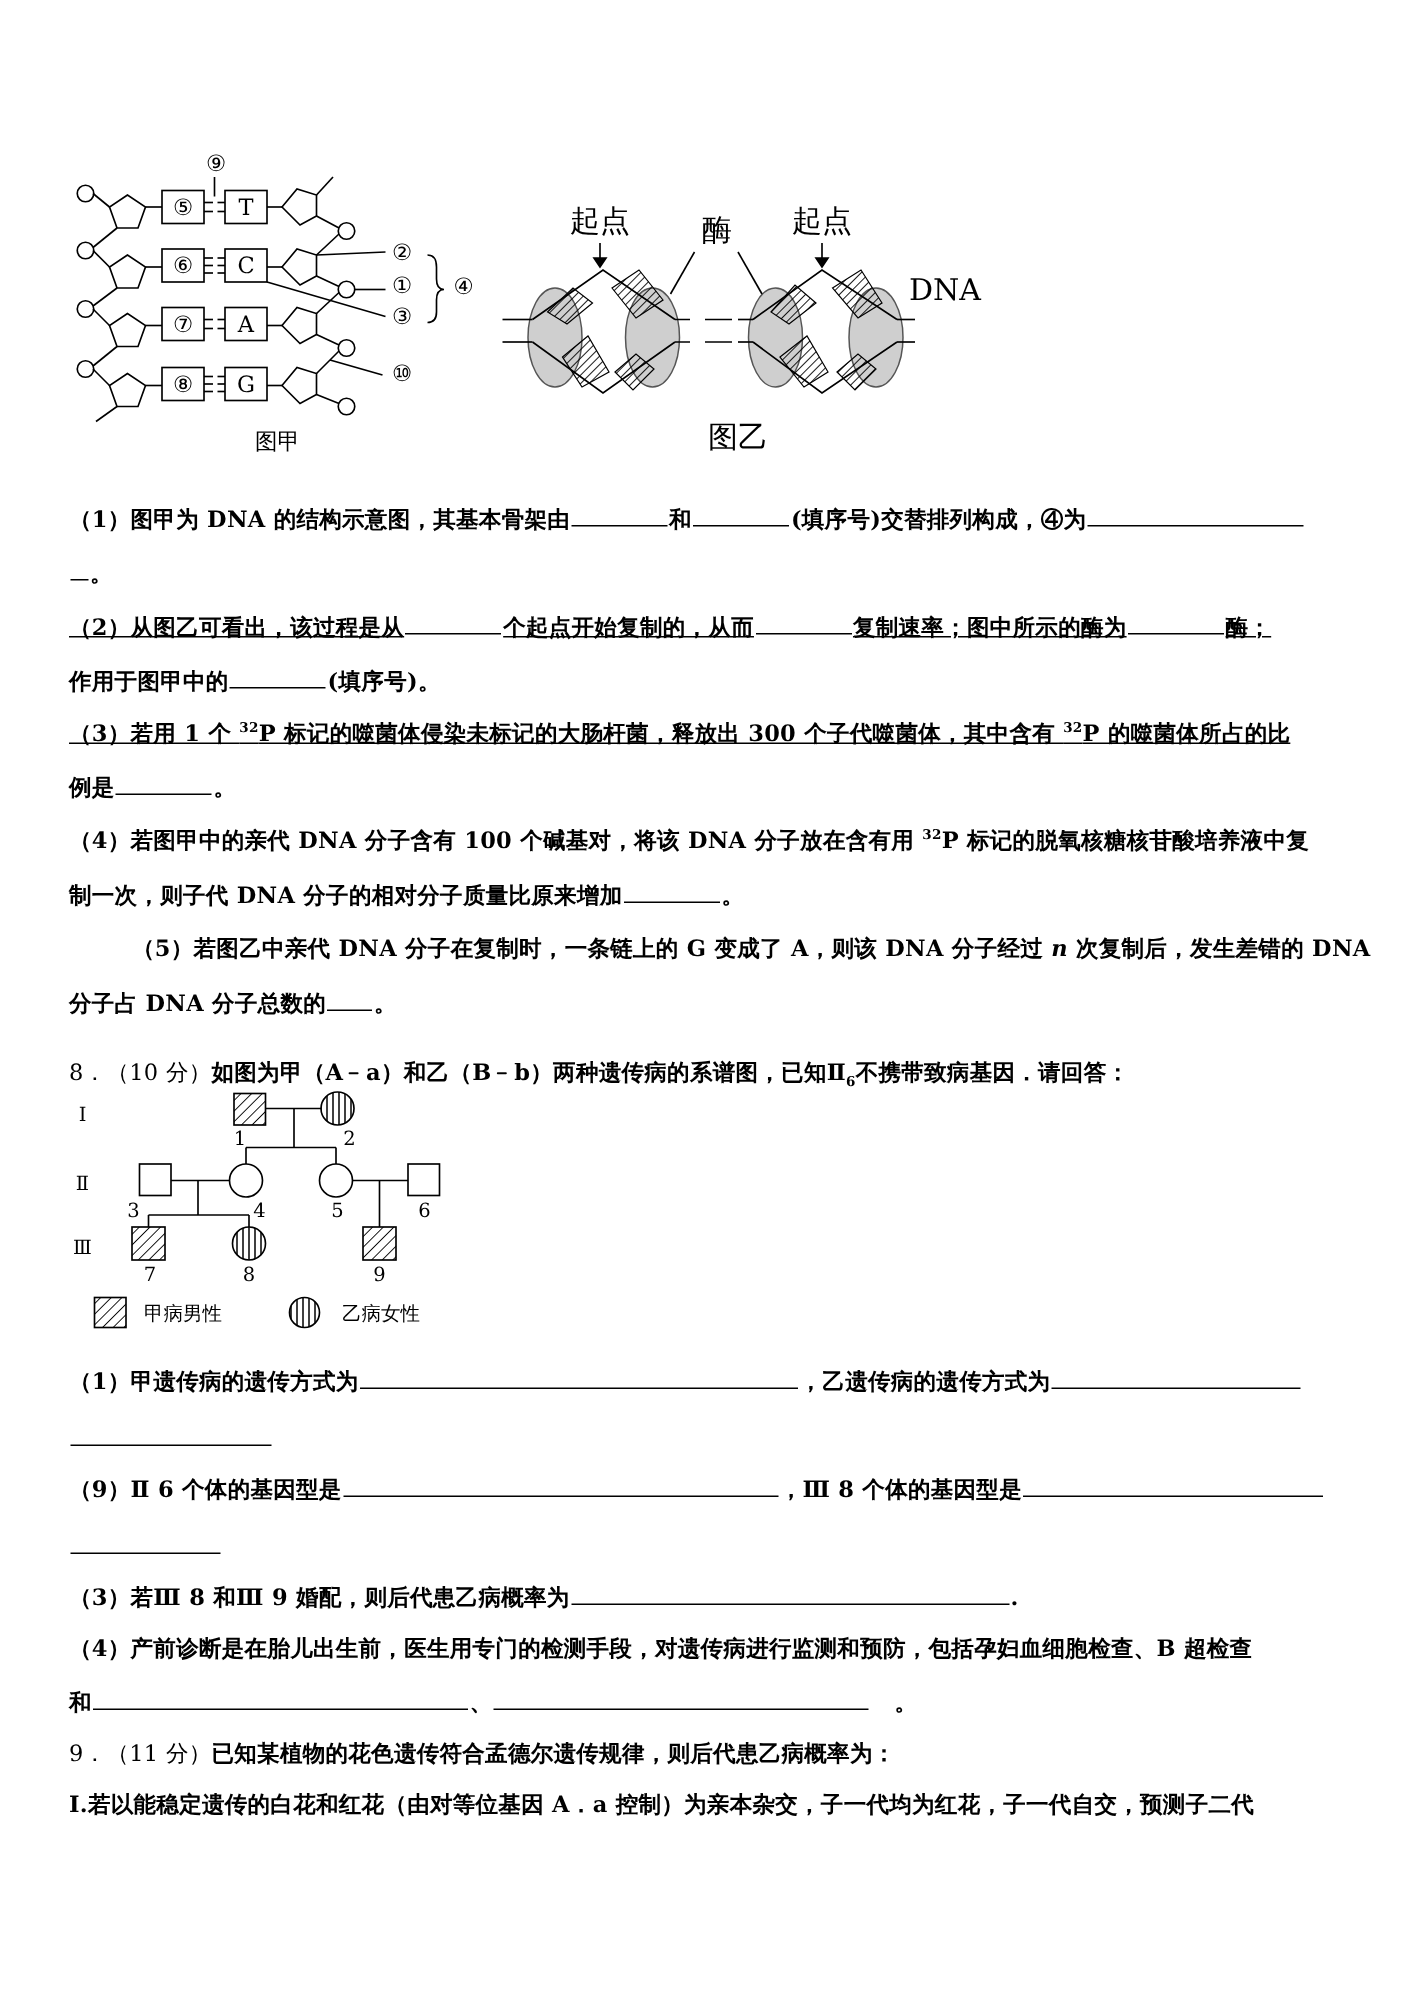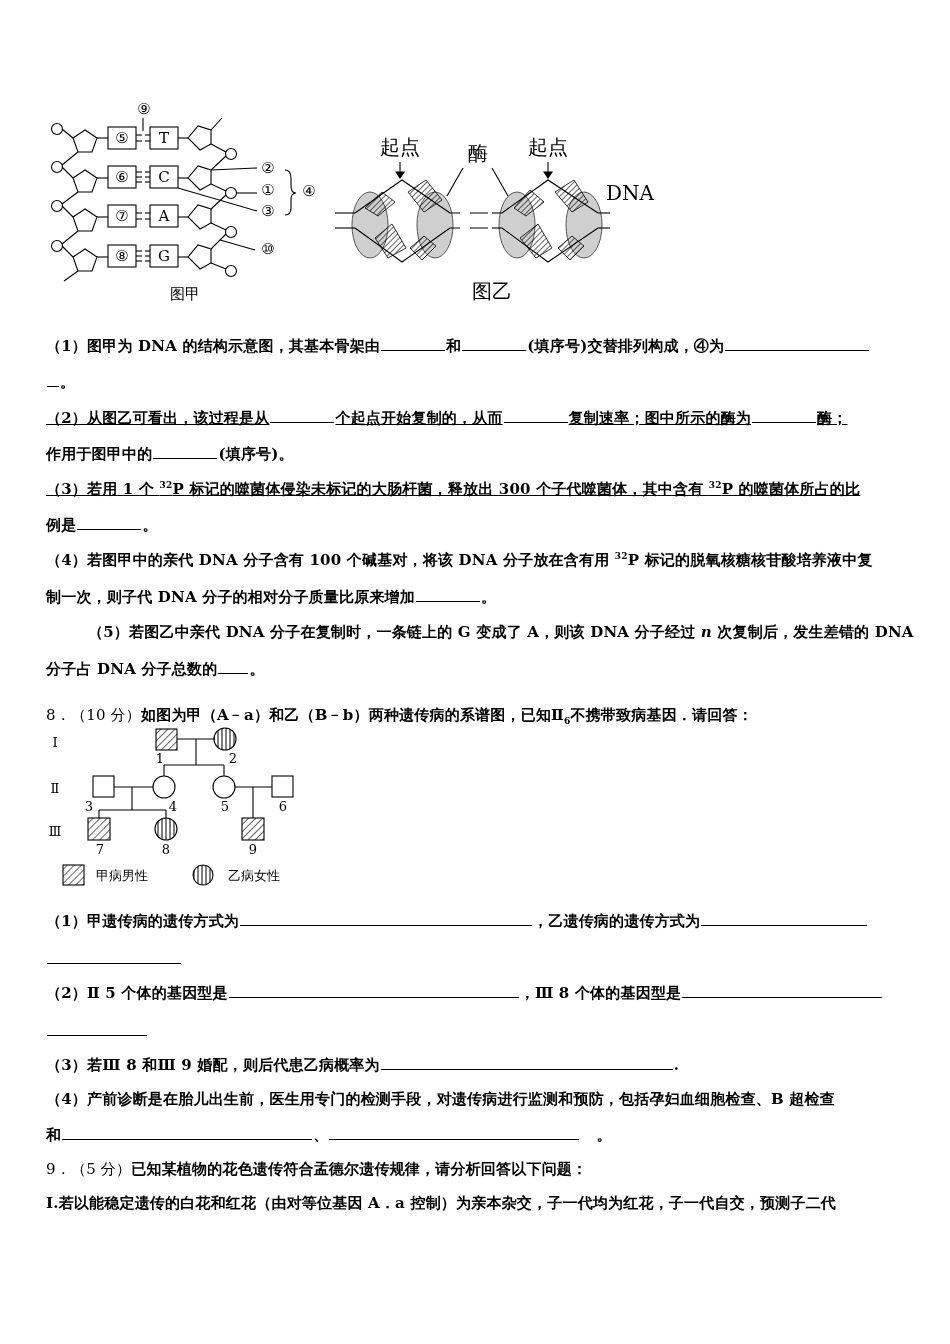--- a/index.html
+++ b/index.html
@@ -284,35 +284,35 @@
 </div>
 
 <div class="line" style="top:912px;">
   <span>（1）甲遗传病的遗传方式为</span><span class="blank" style="width:292px;"></span><span>，乙遗传病的遗传方式为</span><span class="blank" style="width:166px;"></span>
 </div>
 <div class="line" style="top:950px;">
   <span class="blank" style="width:134px;"></span>
 </div>
 
 <div class="line" style="top:984px;">
-  <span>（2）Ⅱ 5 个体的基因型是</span><span class="blank" style="width:290px;"></span><span>，Ⅲ 8 个体的基因型是</span><span class="blank" style="width:200px;"></span>
+  <span>（9）Ⅱ 6 个体的基因型是</span><span class="blank" style="width:290px;"></span><span>，Ⅲ 8 个体的基因型是</span><span class="blank" style="width:200px;"></span>
 </div>
 <div class="line" style="top:1022px;">
   <span class="blank" style="width:100px;"></span>
 </div>
 
 <div class="line" style="top:1056px;">
   <span>（3）若Ⅲ 8 和Ⅲ 9 婚配，则后代患乙病概率为</span><span class="blank" style="width:292px;"></span><span>.</span>
 </div>
 
 <div class="line" style="top:1090px;text-align:right;">
   <span>（4）产前诊断是在胎儿出生前，医生用专门的检测手段，对遗传病进行监测和预防，包括孕妇血细胞检查、B 超检查</span>
 </div>
 <div class="line" style="top:1126px;">
   <span>和</span><span class="blank" style="width:250px;"></span><span>、</span><span class="blank" style="width:250px;"></span><span style="display:inline-block;width:16px;"></span><span>。</span>
 </div>
 
 <div class="line" style="top:1160px;">
-  <span class="qhead">9．（5 分）</span><span>已知某植物的花色遗传符合孟德尔遗传规律，请分析回答以下问题：</span>
+  <span class="qhead">9．（11 分）</span><span>已知某植物的花色遗传符合孟德尔遗传规律，则后代患乙病概率为：</span>
 </div>
 <div class="line" style="top:1194px;">
   <span>I.若以能稳定遗传的白花和红花（由对等位基因 A．a 控制）为亲本杂交，子一代均为红花，子一代自交，预测子二代</span>
 </div>
 
 </body></html>

